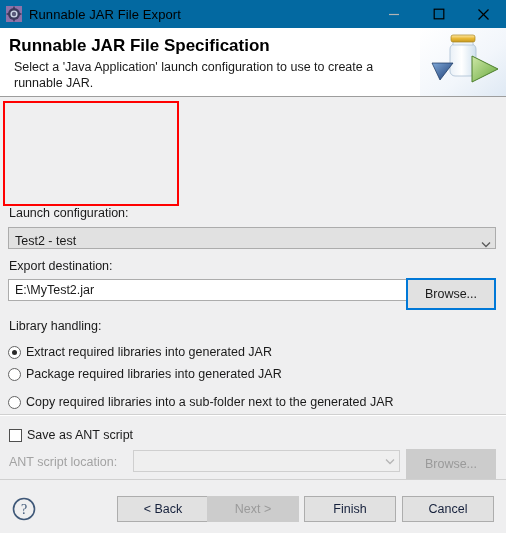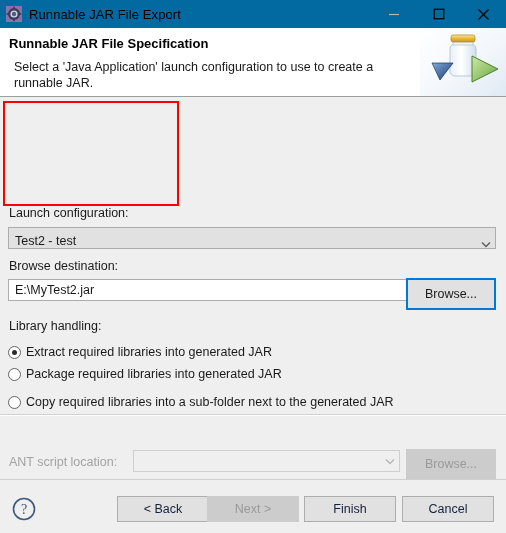--- a/index.html
+++ b/index.html
@@ -61,21 +61,21 @@
     background: #ffffff;
     height: 68px;
     border-bottom: 1px solid #9d9d9d;
     padding: 0;
     overflow: hidden;
   }
   .header-title {
     position: absolute;
     left: 9px;
     top: 8px;
-    font-size: 13px;
+    font-size: 17px;
     font-weight: bold;
     color: #000000;
   }
   .header-desc {
     position: absolute;
     left: 14px;
     top: 31px;
     width: 380px;
     font-size: 12.5px;
     line-height: 16px;
@@ -355,21 +355,21 @@
 
   <div class="combo" style="left:8px; top:130px; width:488px;align-items:flex-end;">
     <span class="val">Test2 - test</span>
     <span class="arrow">
       <svg width="10" height="7" viewBox="0 0 10 7">
           <polyline points="1,1.5 5,5.5 9,1.5" fill="none" stroke="#5a5a5a" stroke-width="1.3"></polyline>
         </svg>
     </span>
   </div>
 
-  <div class="lbl" style="left:9px; top:162px;">Browse destination:</div>
+  <div class="lbl" style="left:9px; top:162px;">Export destination:</div>
 
   <div class="combo white" style="left:8px; top:182px; width:431px;">
     <span class="val">E:\MyTest2.jar</span>
     <span class="arrow">
       <svg width="10" height="7" viewBox="0 0 10 7">
           <polyline points="1,1.5 5,5.5 9,1.5" fill="none" stroke="#5a5a5a" stroke-width="1.3"></polyline>
         </svg>
     </span>
   </div>
 
@@ -387,20 +387,24 @@
     <span class="txt">Package required libraries into generated JAR</span>
   </div>
 
   <div class="radio-row" style="top:296px;">
     <span class="radio"></span>
     <span class="txt">Copy required libraries into a sub-folder next to the generated JAR</span>
   </div>
 
   <div class="sep" style="top:317px;"></div>
 
+  <div class="cb-row" style="top:329px;">
+    <span class="cbox"></span>
+    <span class="txt">Save as ANT script</span>
+  </div>
 
   <div class="lbl disabled" style="left:9px; top:358px;">ANT script location:</div>
 
   <div class="combo disabled" style="left:133px; top:353px; width:267px;">
     <span class="val"></span>
     <span class="arrow">
       <svg width="10" height="7" viewBox="0 0 10 7">
           <polyline points="1,1.5 5,5.5 9,1.5" fill="none" stroke="#b5b5b5" stroke-width="1.3"></polyline>
         </svg>
     </span>

